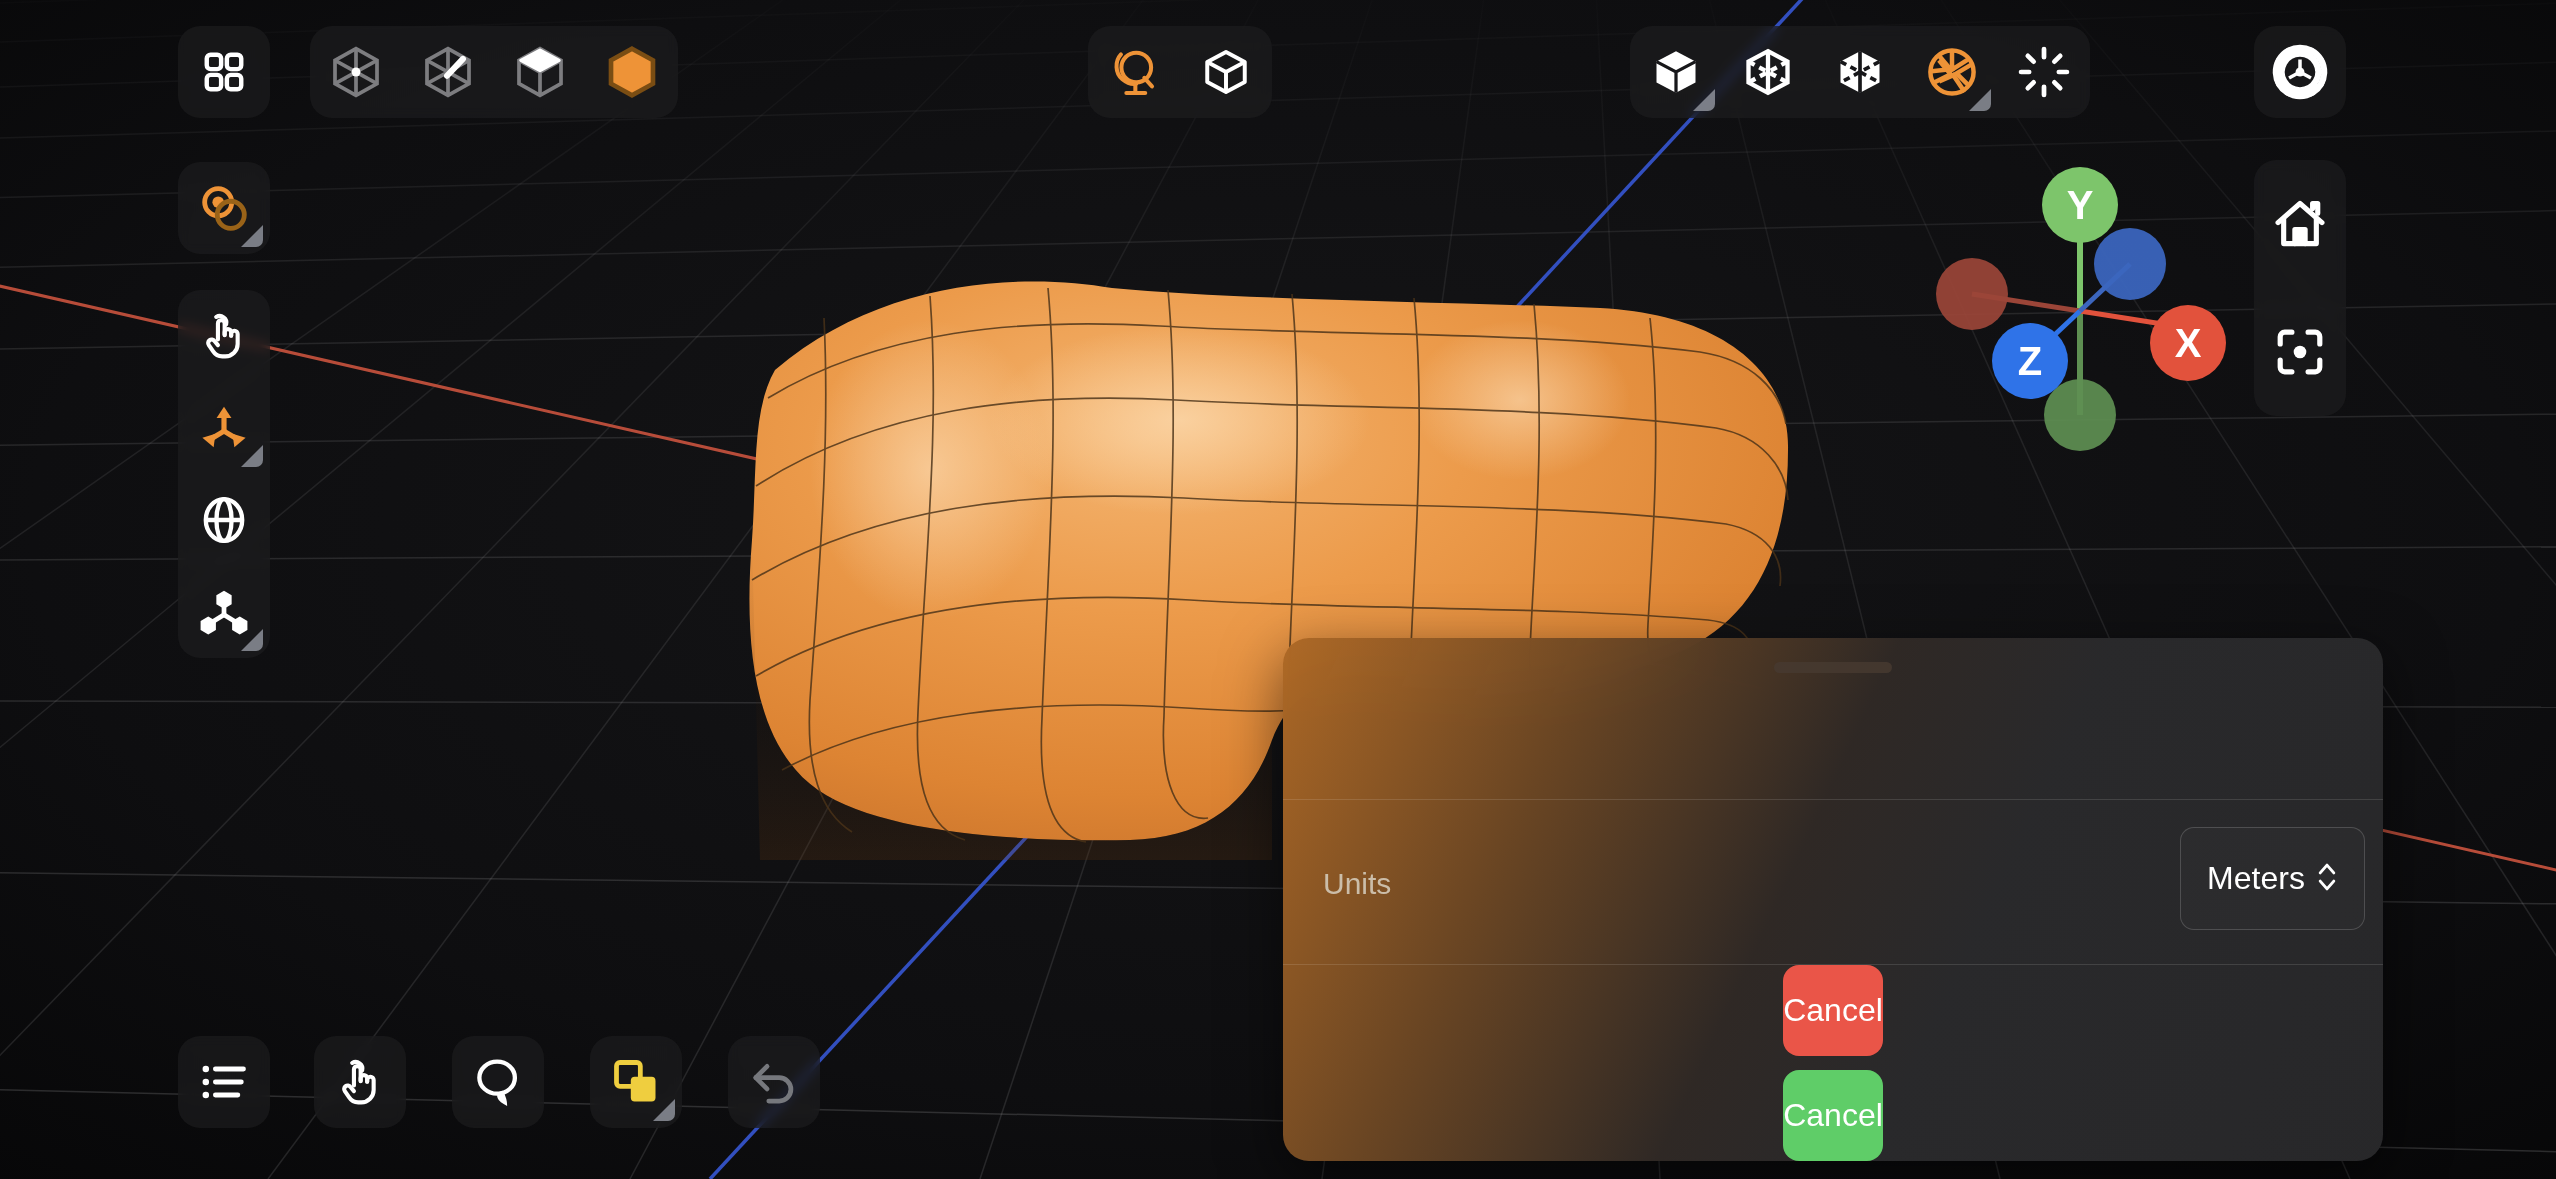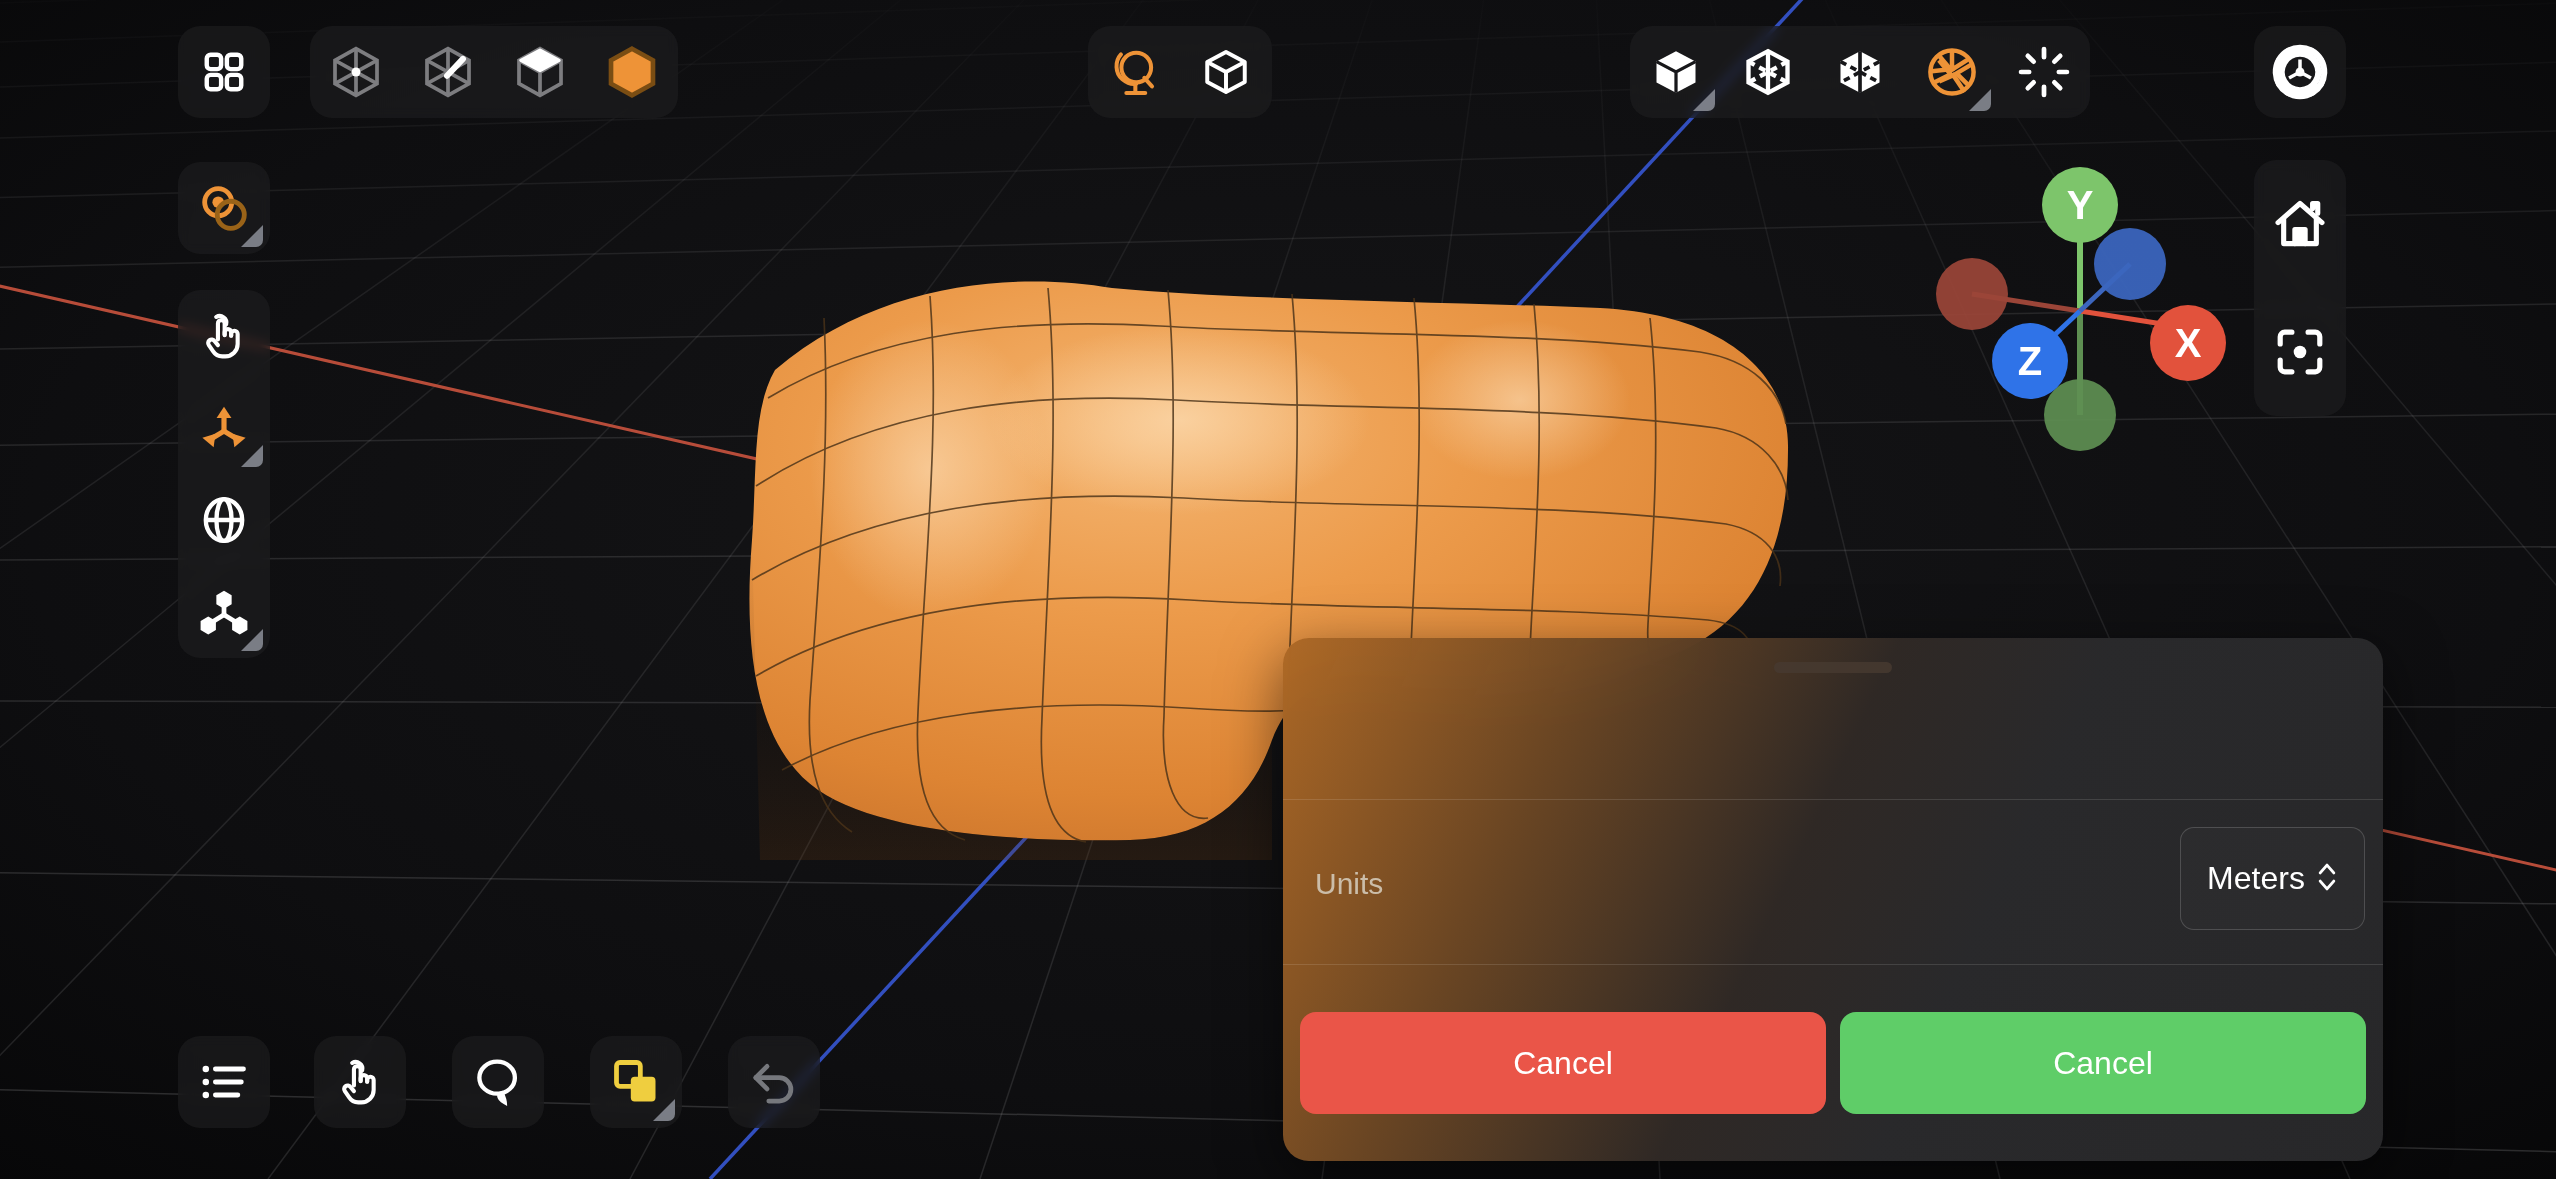--- a/index.html
+++ b/index.html
@@ -48,35 +48,35 @@
   }
   .dlg-handle {
     position:absolute; left:50%; transform:translateX(-50%); top:24px;
     width:118px; height:11px; border-radius:6px; background:rgba(70,58,48,0.85);
   }
   .dlg-title {
     position:absolute; left:32px; top:120px;
     font-size:37px; font-weight:bold; color:#ffffff; letter-spacing:.2px;
   }
   .dlg-sep { position:absolute; left:0; right:0; height:1px; background:rgba(255,255,255,0.12); }
-  .dlg-row { position:absolute; left:0; right:0; top:161px; height:165px; }
+  .dlg-row { position:absolute; left:8px; right:0; top:161px; height:165px; }
   .dlg-label {
     position:absolute; left:32px; top:68px; font-size:30px; color:#cbbda9;
   }
   .dlg-select {
     position:absolute; right:18px; top:28px; height:103px; min-width:185px;
     display:flex; align-items:center; justify-content:center; gap:11px;
     padding:0 14px;
     border:1px solid rgba(255,255,255,0.17); border-radius:14px;
     background:rgba(255,255,255,0.015);
   }
   .dlg-select-val { font-size:32px; color:#fff; }
   .dlg-actions {
     position:absolute; left:0; right:0; top:327px; height:196px;
-    display:flex; align-items:center; gap:14px; padding:0 17px;
+    display:flex; align-items:center; gap:14px; padding:0 17px;flex-direction:column;
   }
   .dlg-btn {
     flex:1; height:102px; border-radius:16px; border:none;
     font-size:32px; color:#fff; font-family:inherit; cursor:pointer;
     display:flex; align-items:center; justify-content:center;
   }
 </style>
 </head>
 <body>
 

